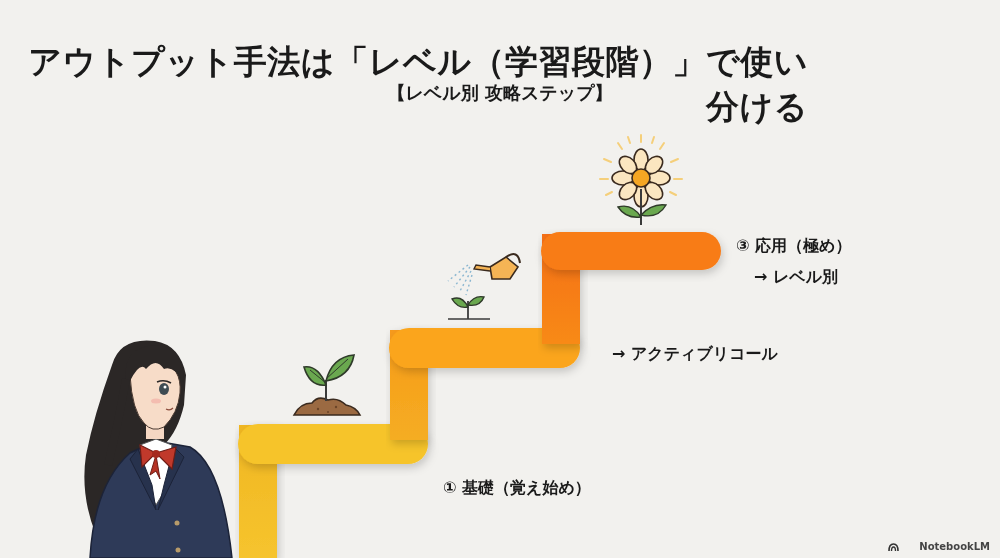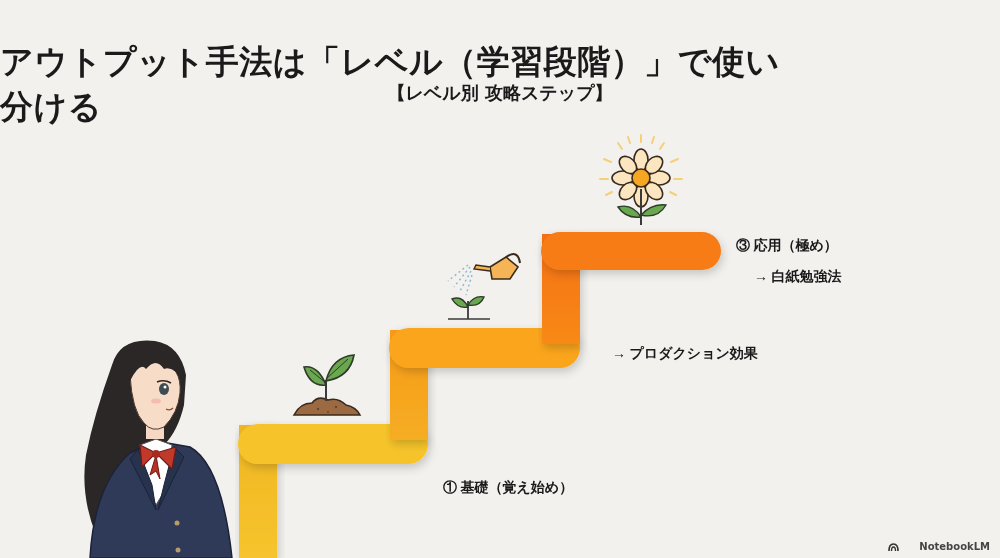--- a/index.html
+++ b/index.html
@@ -3,30 +3,30 @@
 <meta charset="utf-8">
 <style>
   html, body { margin:0; padding:0; }
   body {
     width:1000px; height:558px; overflow:hidden; position:relative;
     background:#f2f1ee;
     font-family:"DejaVu Sans","Liberation Sans",sans-serif;
     color:#1a1a1a;
   }
   .title {
-    position:absolute; left:0; top:40px; width:808px; text-align:left;
+    position:absolute; left:0; top:40px; width:808px; text-align:right;
     font-size:33px; font-weight:bold; letter-spacing:0.5px;
   }
   .subtitle {
     position:absolute; left:0; top:81px; width:1000px; text-align:center;
     font-size:18px; font-weight:bold;
   }
   .stairs { position:absolute; left:0; top:0; width:1000px; height:558px; }
   .label {
-    position:absolute; font-weight:bold; font-size:14px; line-height:31px; white-space:nowrap;font-family:Liberation Serif, serif;
+    position:absolute; font-weight:bold; font-size:16px; line-height:31px; white-space:nowrap;
   }
   .label .line2 { display:block; }
   .lbl3 { left:736px; top:230px; }
   .lbl3 .line2 { padding-left:18px; }
   .lbl2 { left:594px; top:338px; }
   .lbl2 .line2 { padding-left:18px; }
   .lbl1 { left:443px; top:444px;margin-top:28px; }
   .watermark {
     position:absolute; right:10px; bottom:6px; font-size:10px; color:#444;
     display:flex; align-items:center; gap:20px; font-weight:bold;
@@ -173,24 +173,24 @@
 
   <ellipse cx="96" cy="66" rx="5" ry="2.5" fill="#f2a9a0" opacity="0.6"></ellipse>
 
   <path d="M106 74 Q110 76 113 73" stroke="#8a4a3a" stroke-width="1.2" fill="none"></path>
 
   <path d="M66 44 Q58 90 48 130" stroke="#2b2726" stroke-width="8" fill="none"></path>
 </svg>
 
 <div class="label lbl3">
   <span>③ 応用（極め）</span>
-  <span class="line2">→ 白紙勉強法</span>
+  <span class="line2">→ レベル別</span>
 </div>
 <div class="label lbl2">
-  <span class="line2">→ プロダクション効果</span>
+  <span class="line2">→ アクティブリコール</span>
 </div>
 <div class="label lbl1">
   <span>① 基礎（覚え始め）</span>
 </div>
 
 <div class="watermark">
   <svg class="wm-icon" viewBox="0 0 11 8">
     <path d="M1 8 Q1 1 5.5 1 Q10 1 10 8" stroke="#333" stroke-width="1.6" fill="none"></path>
     <path d="M3.5 8 Q3.5 4 5.5 4 Q7.5 4 7.5 8" stroke="#333" stroke-width="1.4" fill="none"></path>
   </svg>

